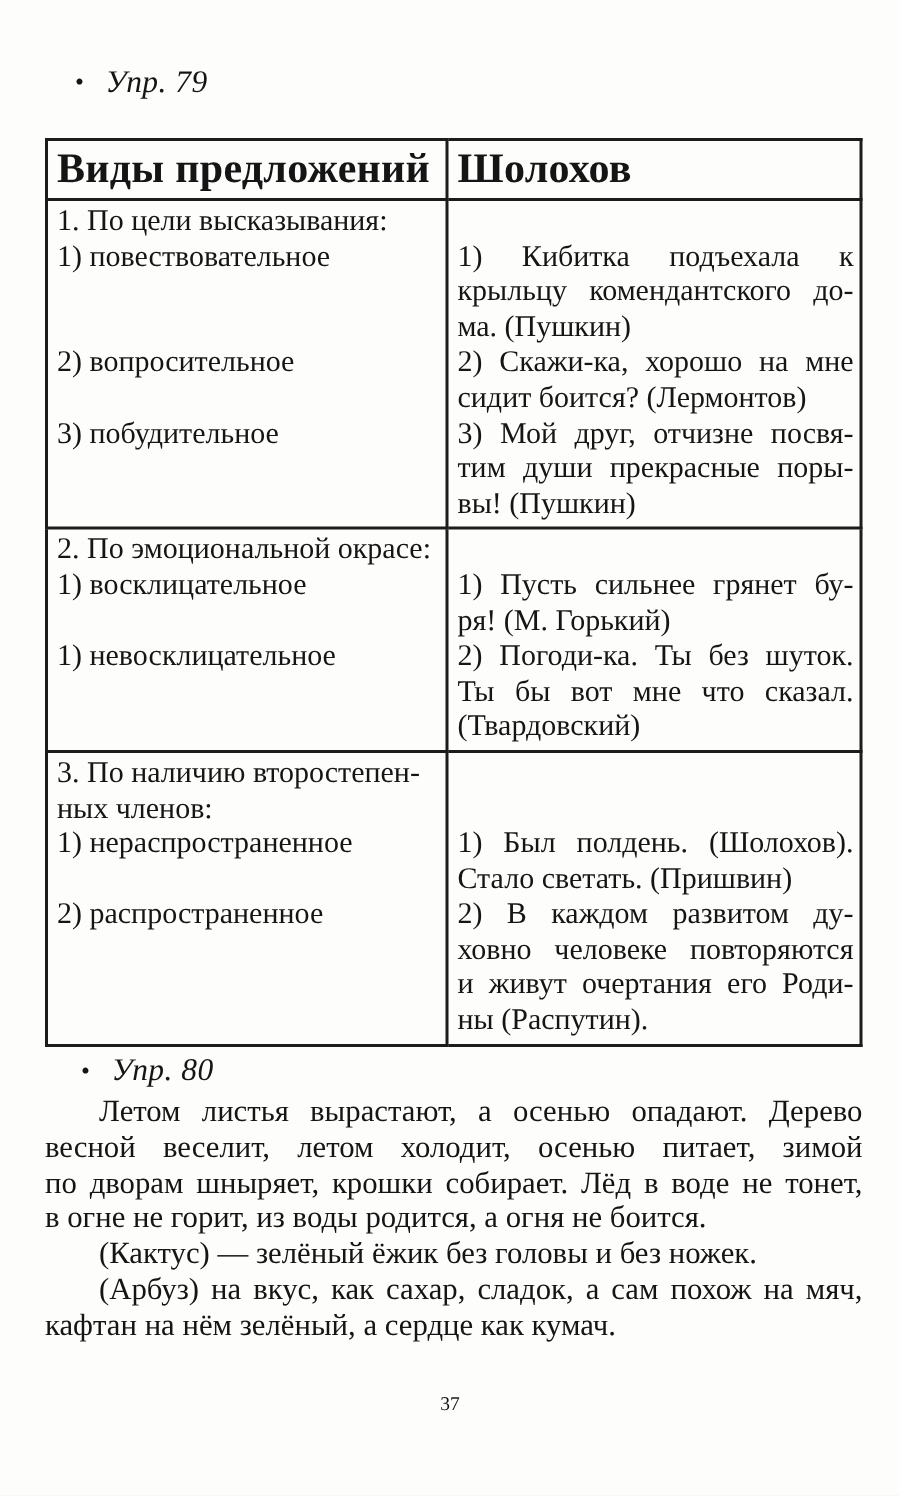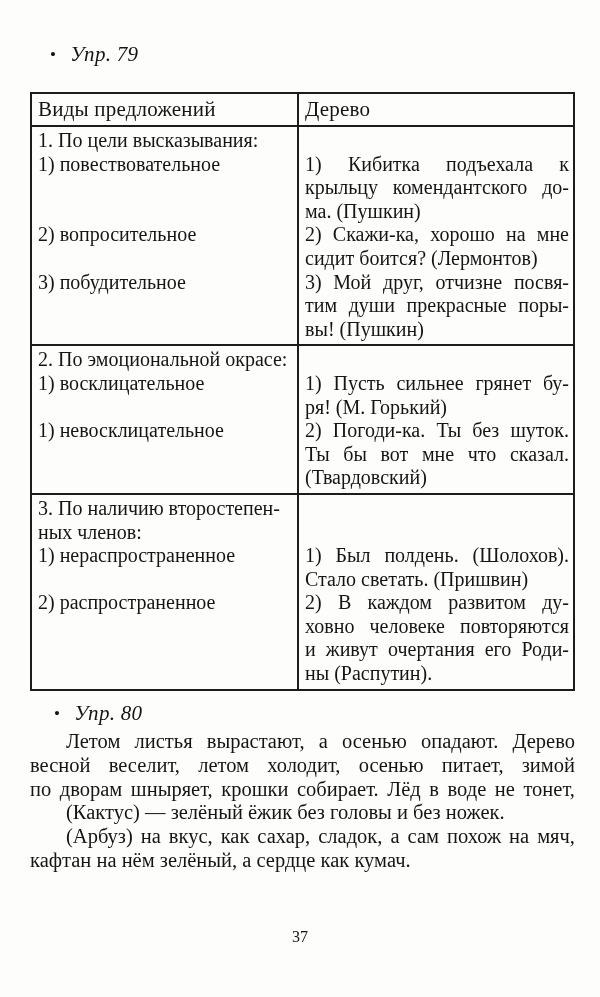--- a/index.html
+++ b/index.html
@@ -42,22 +42,22 @@
   }
   .types-table col.c1{width:267px;}
   .types-table th,
   .types-table td{
     border:2px solid #1c1c1c;
     vertical-align:top;
     padding:2px 4px 3px 6px;
   }
   .types-table th{
     text-align:left;
-    font-size:21px;
-    font-weight:normal;
+    font-size:28px;
+    font-weight:bold;
     padding-top:3px;padding-bottom:3px;
     letter-spacing:.2px;
   }
   .types-table td{font-size:20px;}
   .tline{
     line-height:23.6px;
     min-height:23.6px;
     text-align:center;
     text-align-last:left;
   }
@@ -78,42 +78,42 @@
     text-align-last:left;
   }
   .pline.j{text-align-last:justify;}
   .pline.ind{text-indent:36px;}
 
   
   .page-number{
     position:absolute;
     top:928px;left:0;width:100%;
     text-align:center;
-    font-size:16px;
+    font-size:13px;
   }
 </style>
 </head>
 <body>
 
 <div class="book-page">
 
   <div class="ex-heading" id="ex79-heading">
     <span class="bullet">•</span>
     <span>Упр. 79</span>
   </div>
 
   <table class="types-table">
     <colgroup>
         <col class="c1">
         <col class="c2">
       </colgroup>
     <thead>
       <tr>
         <th>Виды предложений</th>
-        <th>Дерево</th>
+        <th>Шолохов</th>
       </tr>
     </thead>
     <tbody>
         <tr>
           <td class="cell-left">
             <div class="tline">1. По цели высказывания:</div>
             <div class="tline">1) повествовательное</div>
             <div class="tline">&nbsp;</div>
             <div class="tline">&nbsp;</div>
             <div class="tline">2) вопросительное</div>
@@ -179,20 +179,21 @@
 
   <div class="ex-heading" id="ex80-heading">
     <span class="bullet">•</span>
     <span>Упр. 80</span>
   </div>
 
   <div class="ex80-text">
       <div class="pline j ind"><span>Летом листья вырастают, а осенью опадают. Дерево</span></div>
       <div class="pline j"><span>весной веселит, летом холодит, осенью питает, зимой</span></div>
       <div class="pline j"><span>по дворам шныряет, крошки собирает. Лёд в воде не тонет,</span></div>
+      <div class="pline"><span>в огне не горит, из воды родится, а огня не боится.</span></div>
       <div class="pline ind"><span class="it">(Кактус)</span><span> — зелёный ёжик без головы и без ножек.</span></div>
       <div class="pline j ind"><span class="it">(Арбуз)</span><span> на вкус, как сахар, сладок, а сам похож на мяч,</span></div>
       <div class="pline"><span>кафтан на нём зелёный, а сердце как кумач.</span></div>
     </div>
 
   <div class="page-number">37</div>
 
 </div>
 
 </body></html>

